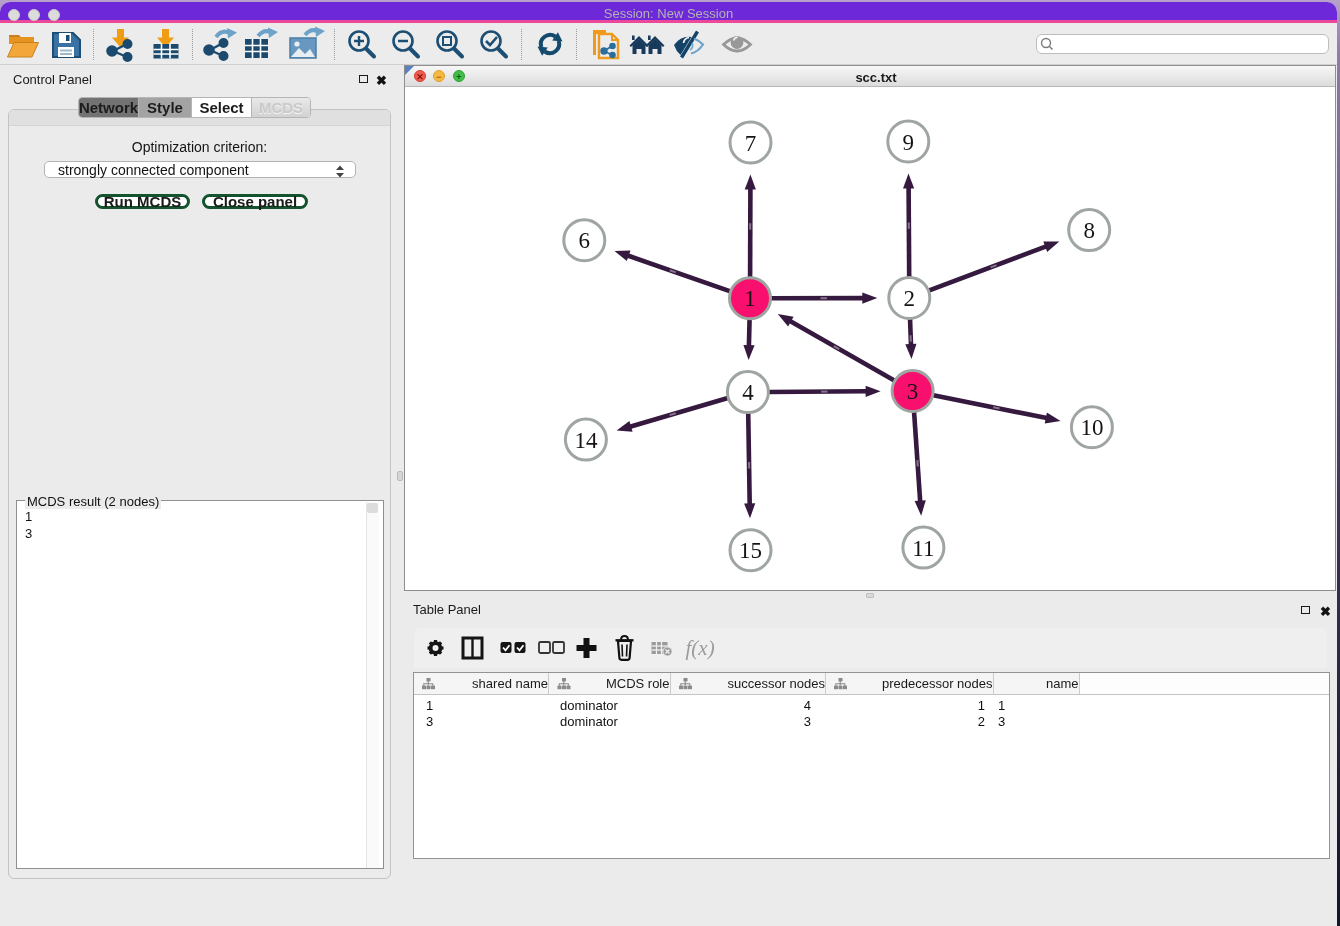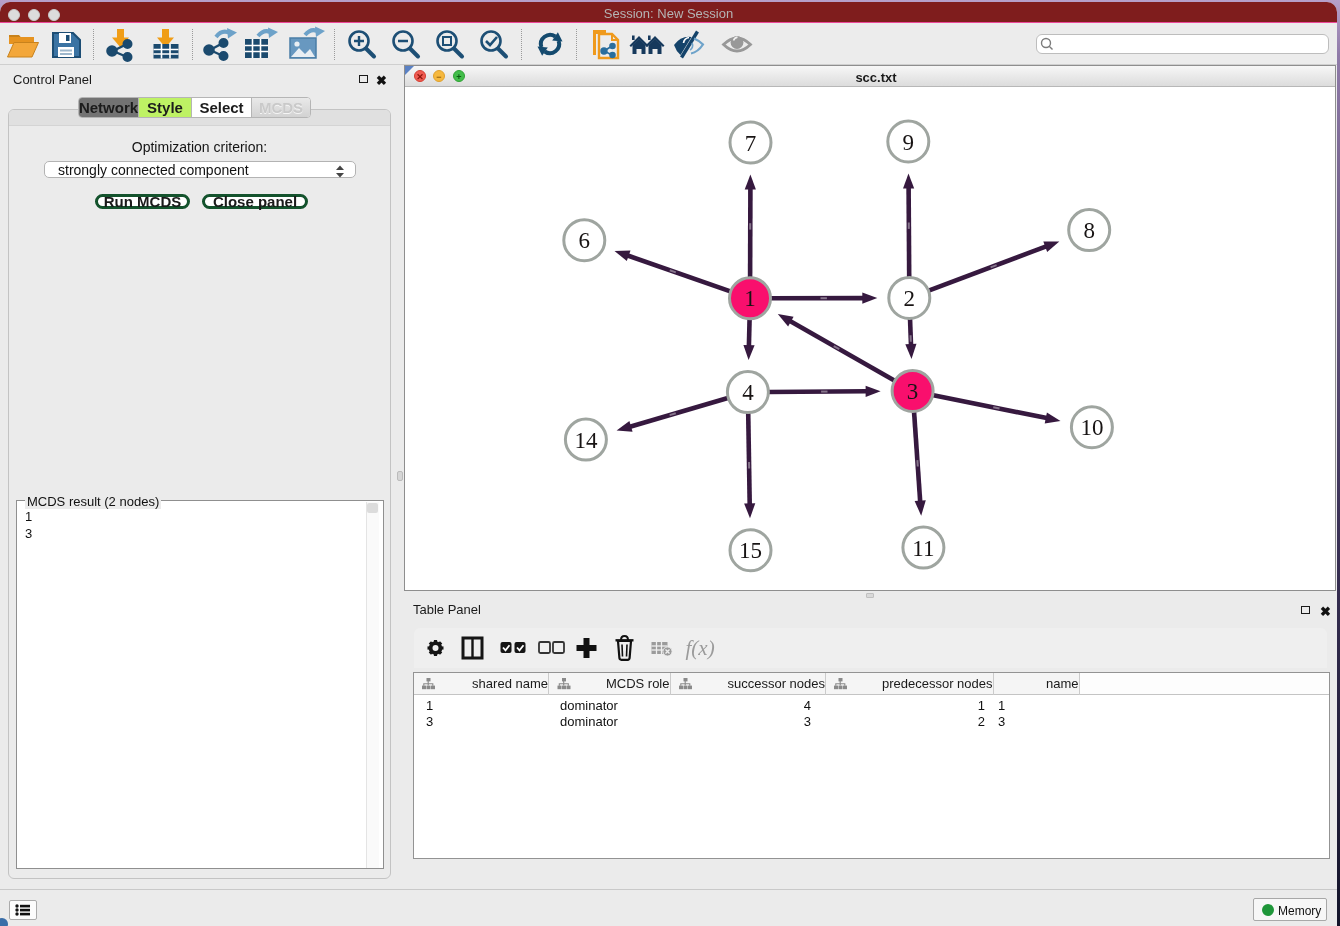--- a/index.html
+++ b/index.html
@@ -1,19 +1,19 @@
 <!DOCTYPE html>
 <html><head><meta charset="utf-8">
 <style>
 *{box-sizing:border-box;margin:0;padding:0}
 html,body{width:1340px;height:926px;overflow:hidden}
 body{font-family:"Liberation Sans",sans-serif;background:linear-gradient(180deg,#b7a0ca 0%,#8f7aa8 6%,#3c3258 55%,#14142a 100%);position:relative}
 .abs{position:absolute}
 #win{position:absolute;left:0;top:2px;width:1337px;height:924px;background:#ebebeb;border-radius:10px 10px 0 0;overflow:hidden}
-#titlebar{position:absolute;left:0;top:0;width:100%;height:21px;background:#7f1d1d;border-bottom:1px solid #ec4899}
+#titlebar{position:absolute;left:0;top:0;width:100%;height:21px;background:#6d28d9;border-bottom:3px solid #ec4899}
 .tl{position:absolute;top:7px;width:12px;height:12px;border-radius:50%;background:#dcdcdc;border:1px solid #c9c9c9}
 #wtitle{position:absolute;top:4px;left:0;width:100%;text-align:center;font-size:13px;color:#b4b4b4}
 #toolbar{position:absolute;left:0;top:22px;width:100%;height:41px;background:#ececec;border-bottom:1px solid #cfcfcf}
 .vsep{position:absolute;top:5px;height:31px;width:1px;border-left:1px dotted #9a9a9a}
 #search{position:absolute;left:1036px;top:10px;width:293px;height:20px;background:#fff;border:1px solid #bdbdbd;border-radius:6px}
 #cpanel{position:absolute;left:0;top:63px;width:390px;height:825px}
 .flt{position:absolute;width:9px;height:8px;border:1.6px solid #1a1a1a;background:transparent}
 .xbt{position:absolute;font-size:13px;font-weight:bold;color:#111;line-height:10px}
 #tabs{position:absolute;left:78px;top:32px;height:21px;display:flex;border:1px solid #b5b5b5;border-radius:4px;overflow:hidden;background:#fff;z-index:5}
 #tabs div{height:100%;display:flex;align-items:center;justify-content:center;font-size:15px;font-weight:600;color:#1c1c1c;border-right:1px solid #b5b5b5}
@@ -182,21 +182,21 @@
           <circle cx="9" cy="8" r="4.5" fill="none" stroke="#7c7c7c" stroke-width="1.4"></circle>
           <line x1="12.2" y1="11.2" x2="15.5" y2="14.5" stroke="#7c7c7c" stroke-width="1.4"></line>
         </svg></div>
 </div>
 <div id="cpanel">
  <div class="abs" style="left:13px;top:7px;font-size:13px;color:#1a1a1a">Control Panel</div>
  <div class="flt" style="left:359px;top:10px"></div>
  <div class="xbt" style="left:376px;top:11px">✖</div>
  <div id="tabs">
    <div style="width:60px;background:#737373">Network</div>
-   <div style="width:53px;background:#bef264">Style</div>
+   <div style="width:53px;background:#a3a3a3">Style</div>
    <div style="width:60px;background:#fff">Select</div>
    <div style="width:58px;background:linear-gradient(#e9e9e9,#d2d2d2);color:#c9c9c9;text-shadow:0 1px 0 #f5f5f5">MCDS</div>
  </div>
  <div id="cbox">
   <div id="cboxstrip"></div>
   <div class="abs" style="left:0;top:29px;width:100%;text-align:center;font-size:14px;color:#141414">Optimization criterion:</div>
   <div id="combo">strongly connected component
     <svg width="14" height="16" style="position:absolute;right:8px;top:2px">
             <path d="M3,6 L7,1.5 L11,6 z" fill="#444"></path>
             <path d="M3,9 L7,13.5 L11,9 z" fill="#444"></path>
@@ -407,34 +407,13 @@
   <div class="td" style="left:330px;top:24px;width:67px;text-align:right">4</div>
   <div class="td" style="left:500px;top:24px;width:71px;text-align:right">1</div>
   <div class="td" style="left:584px;top:24px">1</div>
   <div class="td" style="left:12px;top:40px">3</div>
   <div class="td" style="left:146px;top:40px">dominator</div>
   <div class="td" style="left:330px;top:40px;width:67px;text-align:right">3</div>
   <div class="td" style="left:500px;top:40px;width:71px;text-align:right">2</div>
   <div class="td" style="left:584px;top:40px">3</div>
  </div>
 </div>
-<div id="footer">
- <div class="abs" style="left:9px;top:10px;width:28px;height:20px;background:#fcfcfc;border:1px solid #ababab;border-radius:2px">
-  <svg width="26" height="18">
-          <g fill="#111">
-            <circle cx="7" cy="5" r="1.7"></circle>
-            <circle cx="7" cy="9" r="1.7"></circle>
-            <circle cx="7" cy="13" r="1.7"></circle>
-            <rect x="10" y="3.8" width="10" height="2.6"></rect>
-            <rect x="10" y="7.8" width="10" height="2.6"></rect>
-            <rect x="10" y="11.8" width="10" height="2.6"></rect>
-          </g>
-        </svg>
- </div>
- <div class="abs" style="left:1253px;top:8px;width:74px;height:23px;background:#f7f7f7;border:1px solid #a8a8a8;border-radius:2px">
-  <svg width="16" height="21" style="position:absolute;left:6px;top:0">
-          <circle cx="8" cy="11" r="6" fill="#1e9639"></circle>
-        </svg>
-  <div class="abs" style="left:24px;top:4.5px;font-size:12px;color:#111">Memory</div>
- </div>
- <div class="abs" style="left:-4px;top:28px;width:12px;height:12px;border-radius:50%;background:#3a6ea8"></div>
-</div>
 </div>
 
 </body></html>

